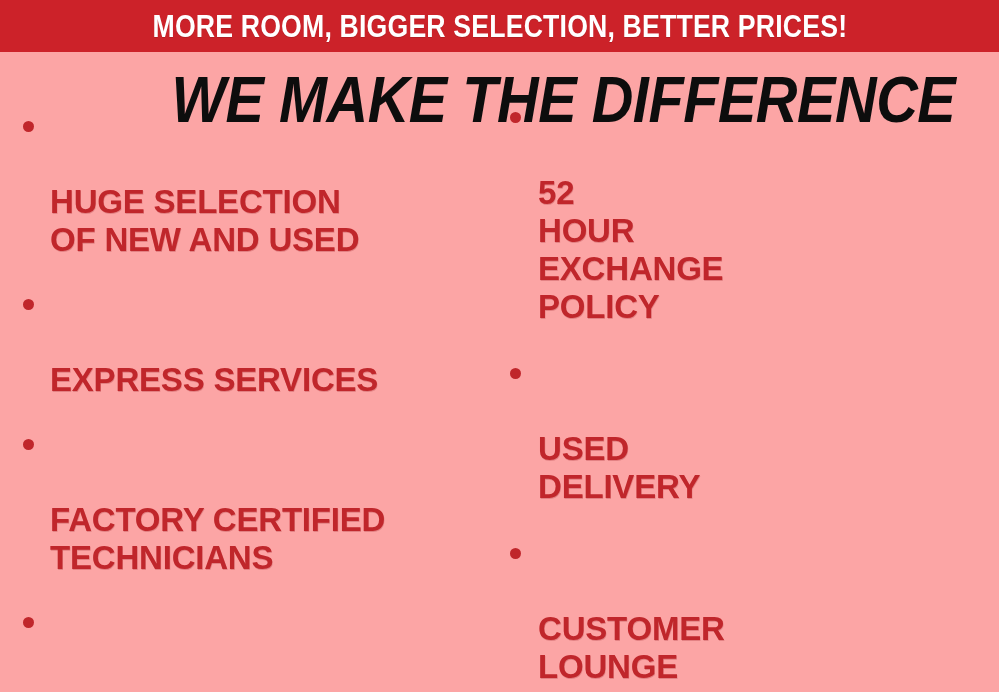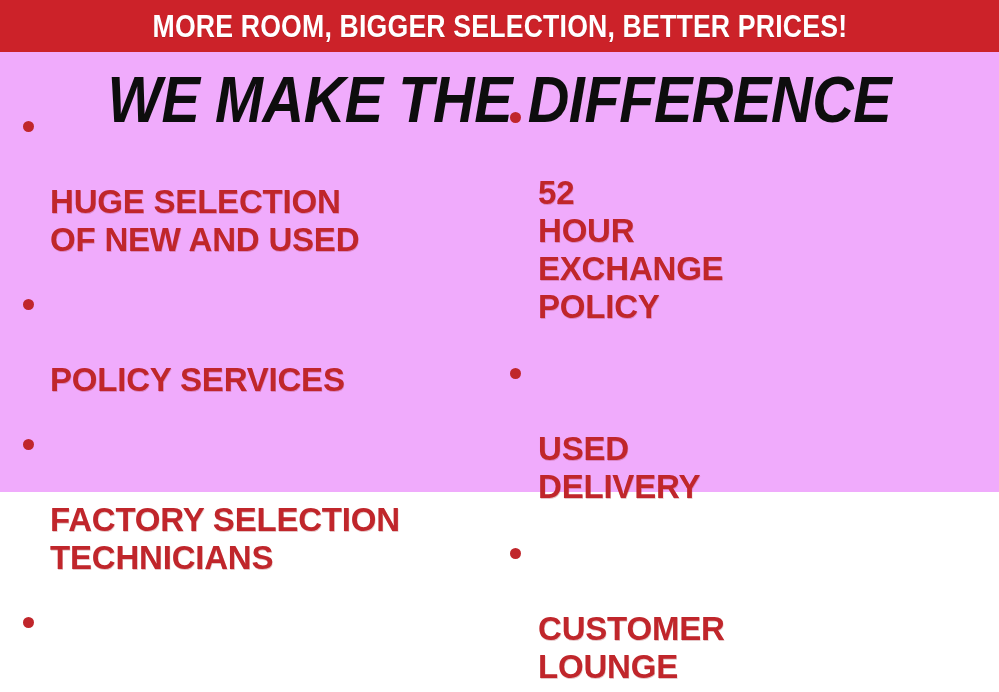--- a/index.html
+++ b/index.html
@@ -11,22 +11,22 @@
     width: 999px;
     height: 692px;
     background: #ffffff;
     font-family: "Liberation Sans", sans-serif;
     overflow: hidden;
   }
 
   .ad-root {
     position: relative;
     width: 999px;
-    height: 492px;
-    background: #f0abfc;
+    height: 692px;
+    background: #fca5a5;
     box-sizing: border-box;
   }
 
   
   .top-banner {
     position: absolute;
     left: 0;
     top: 0;
     width: 999px;
     height: 52px;
@@ -48,21 +48,21 @@
     white-space: nowrap;
     text-shadow: 0 1px 0 rgba(0,0,0,0.12);
   }
 
   
   .headline {
     position: absolute;
     left: 0;
     top: 68px;
     width: 999px;
-    text-align: center;
+    text-align: right;
   }
   .headline-text {
     display: inline-block;
     color: #0d0d0d;
     font-family: "Liberation Sans Narrow", "Liberation Sans", sans-serif;
     font-weight: bold;
     font-style: italic;
     font-size: 64px;
     line-height: 1;
     letter-spacing: -0.5px;
@@ -151,25 +151,25 @@
 
     <div class="col col-left">
       <ul class="bullet-list">
         <li class="bullet-item">
           <span class="bullet-dot"></span>
           <span>HUGE SELECTION
 OF NEW AND USED</span>
         </li>
         <li class="bullet-item">
           <span class="bullet-dot"></span>
-          <span>POLICY SERVICES</span>
+          <span>EXPRESS SERVICES</span>
         </li>
         <li class="bullet-item">
           <span class="bullet-dot"></span>
-          <span>FACTORY SELECTION
+          <span>FACTORY CERTIFIED
 TECHNICIANS</span>
         </li>
         <li class="bullet-item">
           <span class="bullet-dot"></span>
           
         </li>
 
       </ul>
     </div>
 

